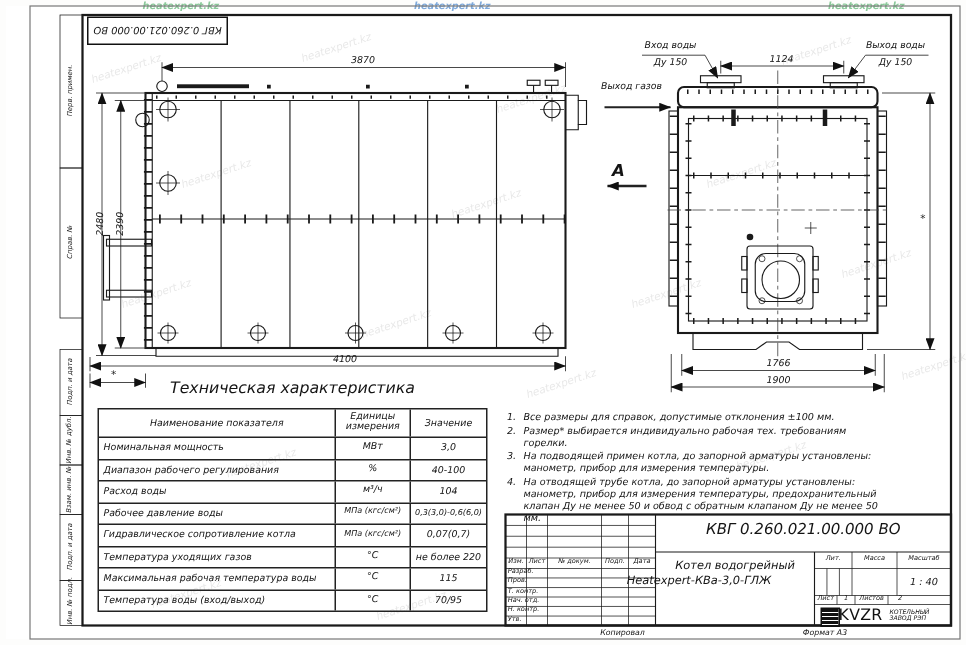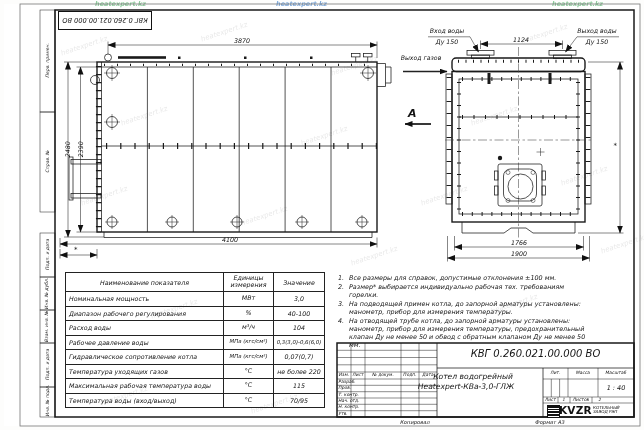--- a/index.html
+++ b/index.html
@@ -48,21 +48,21 @@
   .note{display:flex;margin-bottom:1px;}
   .nnum{width:11px;flex:none;}
   .ntxt{flex:1;}
   
   .wm{position:absolute;font-size:7px;font-style:italic;color:rgba(140,140,140,.20);
       transform:rotate(-18deg);white-space:nowrap;pointer-events:none;}
   .wmg{color:rgba(46,158,73,.55);font-weight:bold;transform:none;font-size:6.5px;}
   .wmb{color:rgba(21,101,192,.55);font-weight:bold;transform:none;font-size:6.5px;}
   .logo-mark{position:absolute;left:546.5px;top:404.5px;width:11px;height:11px;border:1px solid #111;
       background:repeating-linear-gradient(180deg,#111 0 1.7px,#fff 1.7px 2.7px);}
-  .kvzr{position:absolute;left:559px;top:404.5px;font-weight:700;font-size:10.5px;color:#111;
+  .kvzr{position:absolute;left:559px;top:404.5px;font-weight:400;font-size:10.5px;color:#111;
         letter-spacing:.2px;line-height:1;}
   .kvzr-sub{position:absolute;left:593px;top:405.5px;font-size:4.1px;font-style:italic;color:#111;line-height:1.2;}
   .tbs{font-size:4.4px;}
 </style>
 </head>
 <body>
 
 <div id="page">
   <div id="paper"></div>
 
@@ -297,20 +297,21 @@
   <span class="t dimt ctr" style="left:499px;top:250.5px;width:40px">1900</span>
   <span class="t" style="left:613.5px;top:143px;font-size:7px">*</span>
 
   <span class="t ctr" style="left:424px;top:27.5px;width:46px;font-size:6.2px">Вход воды</span>
   <span class="t ctr" style="left:424px;top:38.5px;width:46px;font-size:6.2px">Ду 150</span>
   <span class="t ctr" style="left:573px;top:27.5px;width:48px;font-size:6.2px">Выход воды</span>
   <span class="t ctr" style="left:573px;top:38.5px;width:48px;font-size:6.2px">Ду 150</span>
   <span class="t ctr" style="left:394px;top:55px;width:54px;font-size:6.2px">Выход газов</span>
   <span class="t" style="left:408px;top:108px;font-size:11px;font-weight:bold">А</span>
 
+  <span class="t ctr" style="left:85px;top:254px;width:220px;font-size:10.5px">Техническая характеристика</span>
   <div id="spec">
     <div class="trow hd">
       <div class="c0">Наименование показателя</div>
       <div class="c1">Единицы измерения</div>
       <div class="c2">Значение</div>
     </div>
     <div class="trow">
         <div class="c0">Номинальная мощность</div>
         <div class="c1">МВт</div>
         <div class="c2">3,0</div>
@@ -365,21 +366,21 @@
         <span class="nnum">3.</span>
         <span class="ntxt">На подводящей примен котла, до запорной арматуры установлены: манометр, прибор для измерения температуры.</span>
       </div>
     <div class="note">
         <span class="nnum">4.</span>
         <span class="ntxt">На отводящей трубе котла, до запорной арматуры установлены: манометр, прибор для измерения температуры, предохранительный клапан Ду не менее 50 и обвод с обратным клапаном Ду не менее 50 мм.</span>
       </div>
   </div>
 
   <span class="t ctr" style="left:437px;top:349px;width:197px;font-size:10px">КВГ 0.260.021.00.000 ВО</span>
-  <span class="t ctr" style="left:420px;top:373px;width:106px;font-size:7.6px">Котел водогрейный</span>
+  <span class="t ctr" style="left:437px;top:373px;width:106px;font-size:7.6px">Котел водогрейный</span>
   <span class="t ctr" style="left:413px;top:383px;width:106px;font-size:7.6px">Heatexpert-КВа-3,0-ГЛЖ</span>
   <span class="t ctr tbs" style="left:543px;top:370.5px;width:25px">Лит.</span>
   <span class="t ctr tbs" style="left:568px;top:370.5px;width:30px">Масса</span>
   <span class="t ctr tbs" style="left:598px;top:370.5px;width:36px">Масштаб</span>
   <span class="t ctr" style="left:598px;top:384.5px;width:36px;font-size:6.5px">1 : 40</span>
   <span class="t ctr tbs" style="left:543px;top:398.2px;width:15px">Лист</span>
   <span class="t ctr tbs" style="left:558px;top:398.2px;width:12px">1</span>
   <span class="t ctr tbs" style="left:570px;top:398.2px;width:22px">Листов</span>
   <span class="t ctr tbs" style="left:592px;top:398.2px;width:16px">2</span>
 

